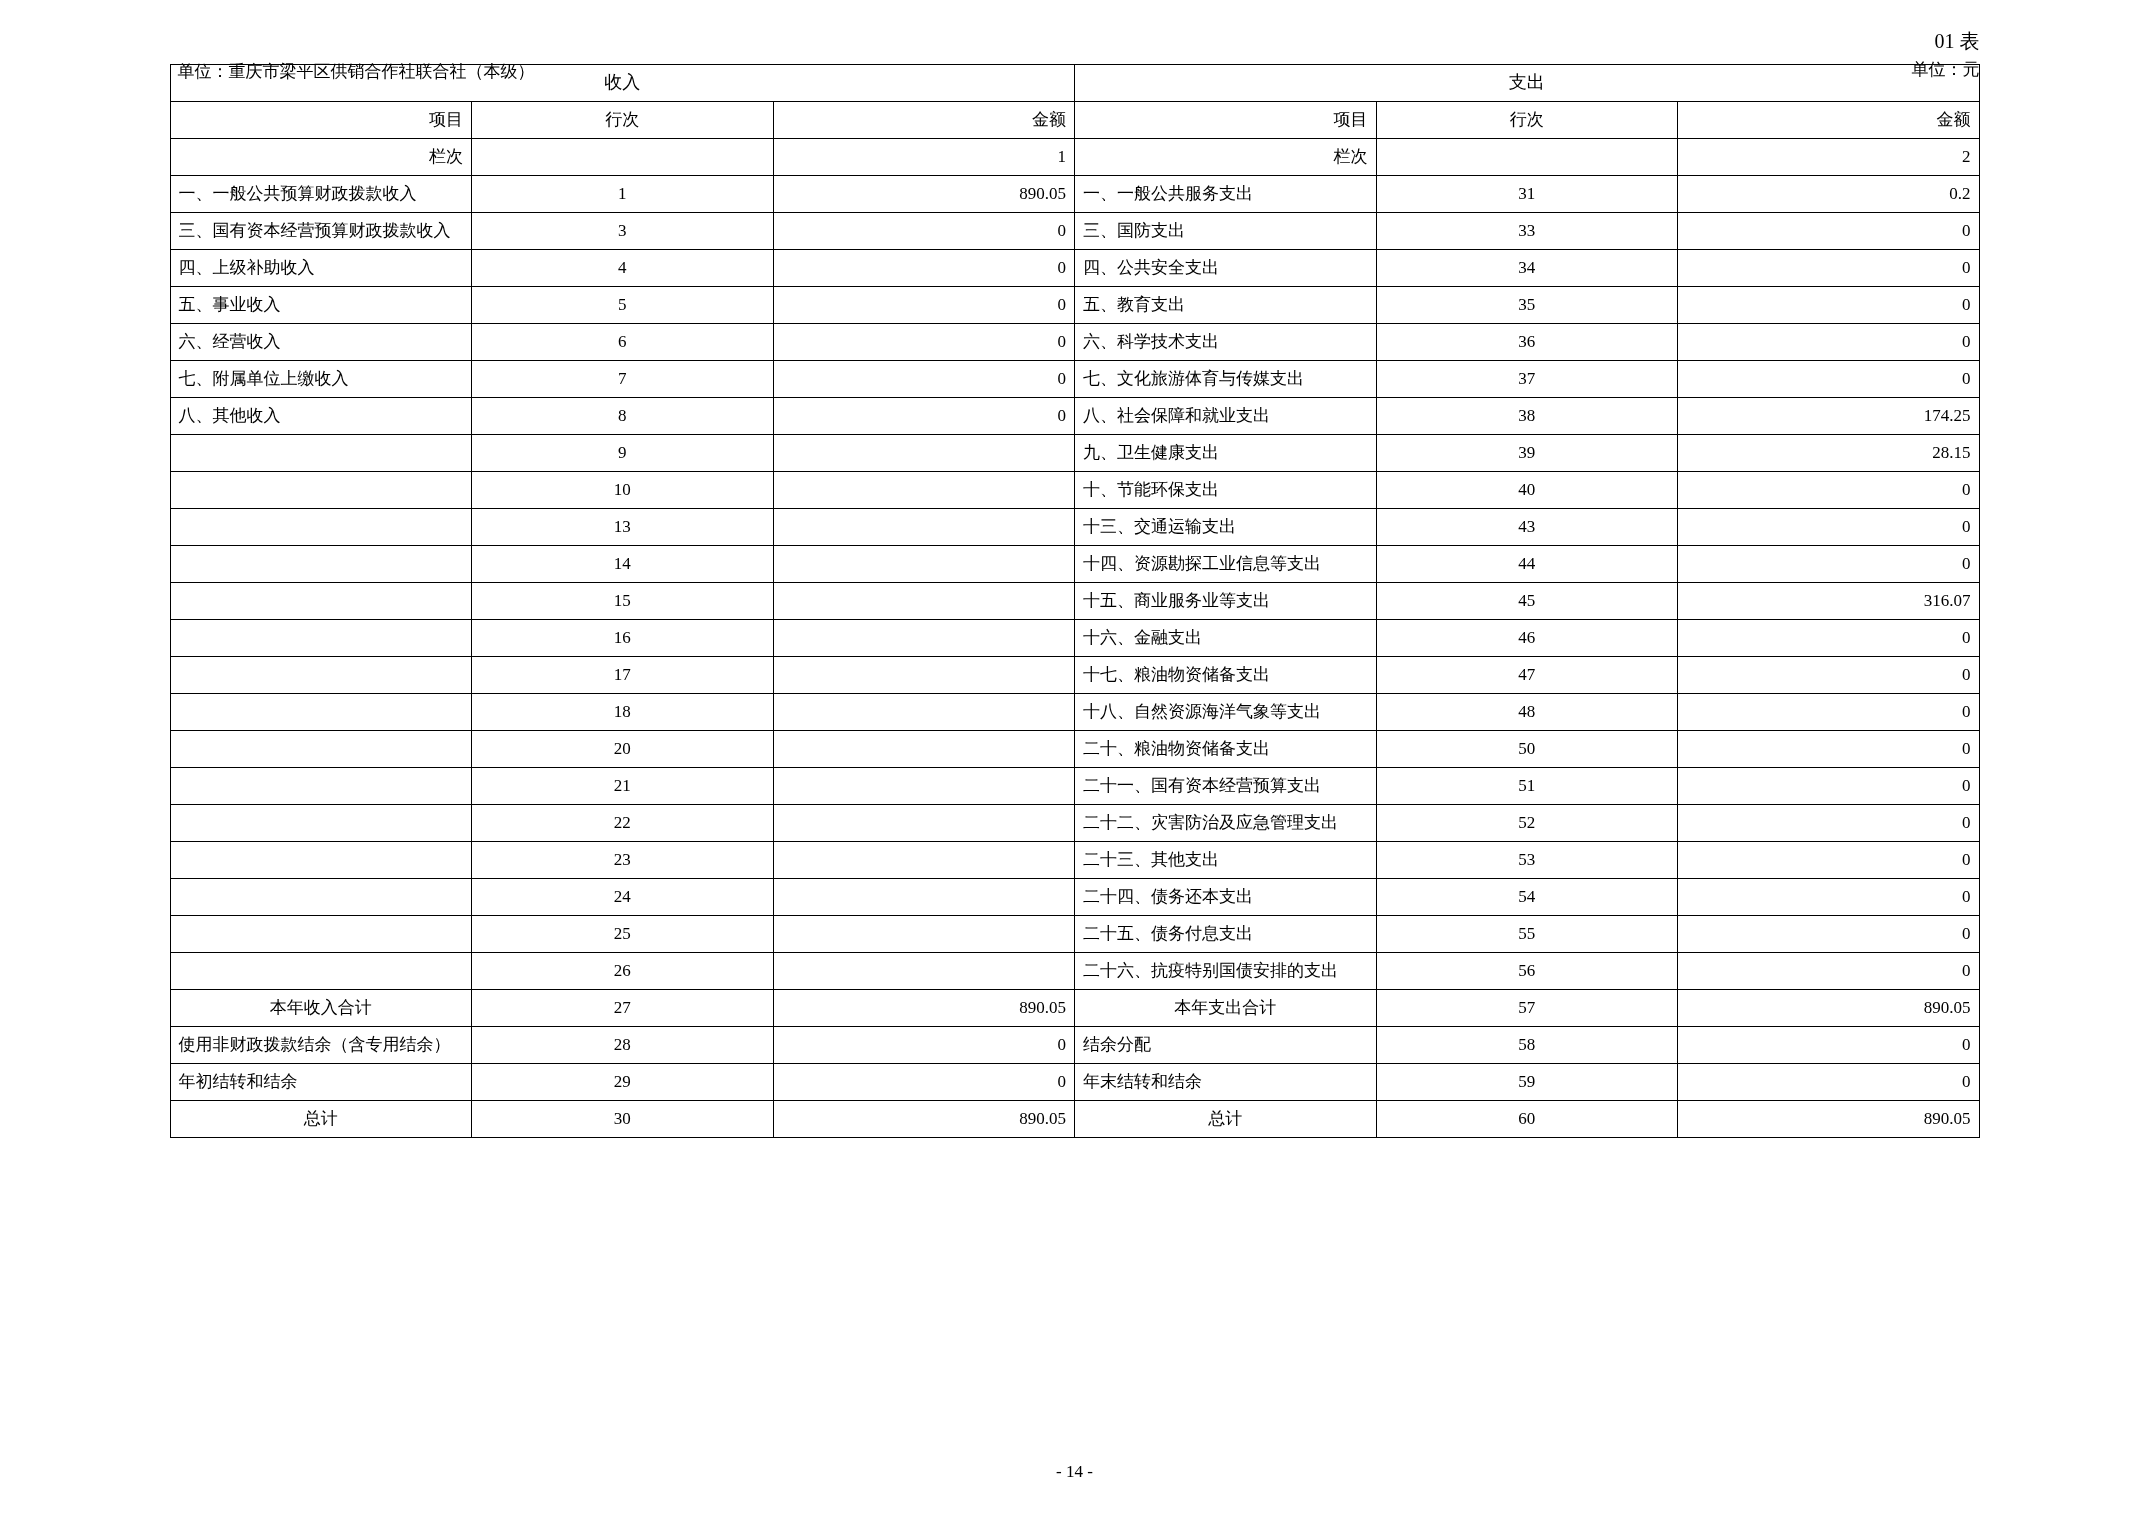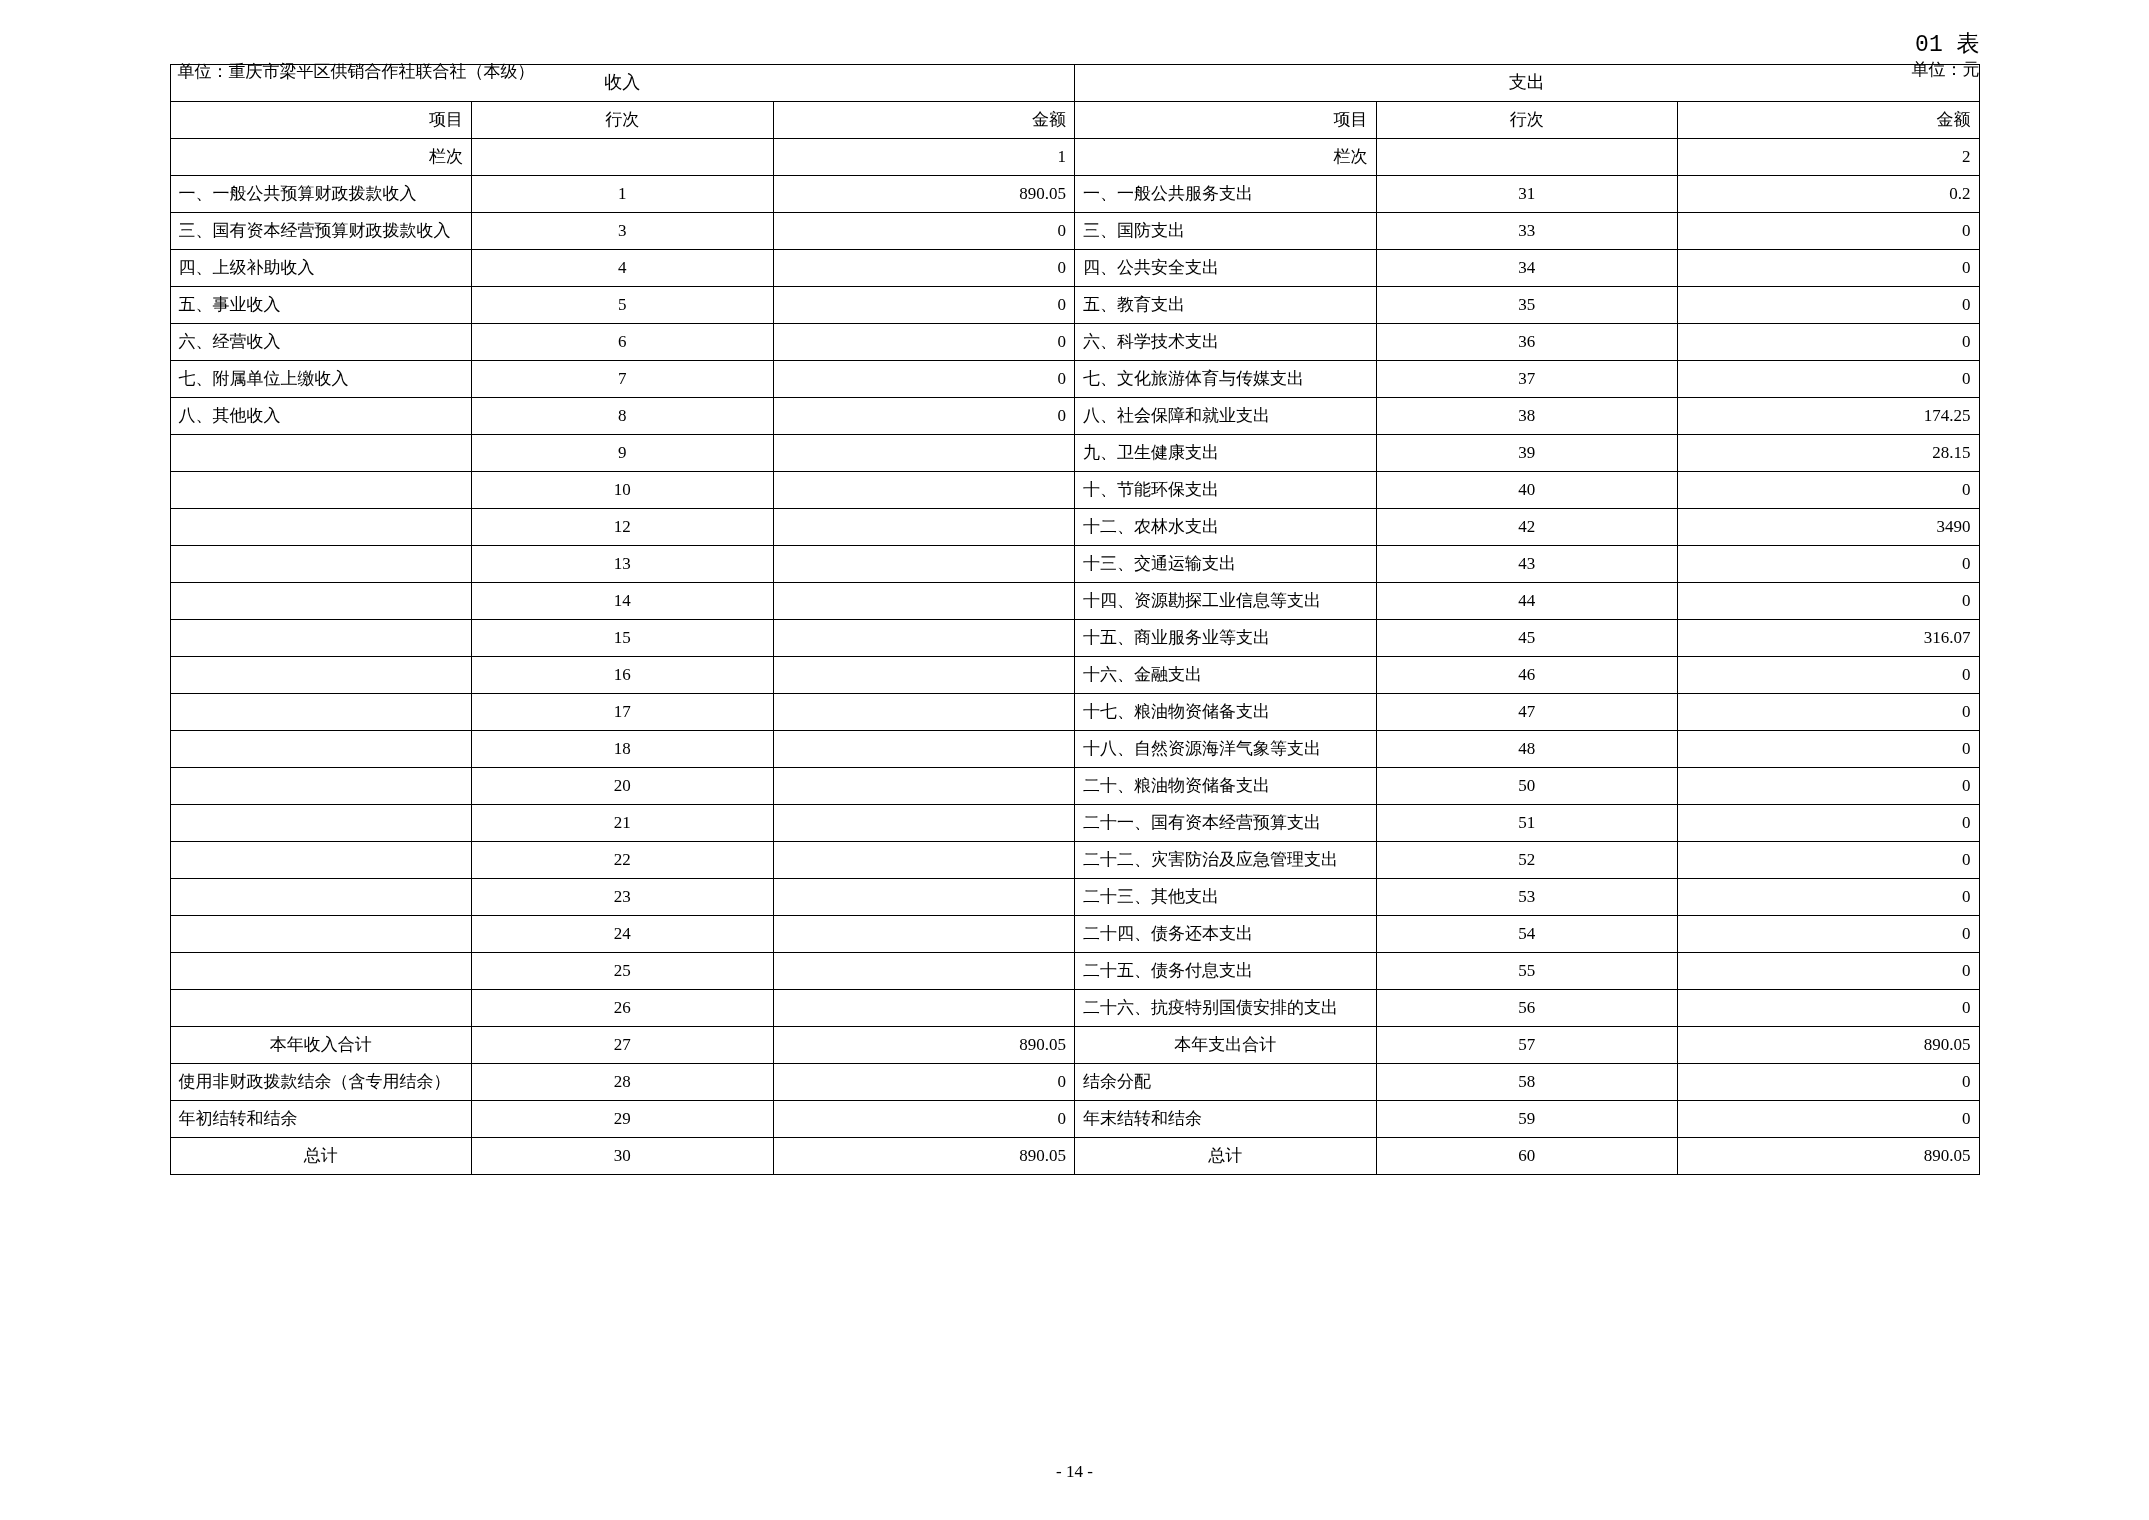--- a/index.html
+++ b/index.html
@@ -30,22 +30,21 @@
   .meta-row {
     position: relative;
     width: 1810px;
     margin: 0 auto;
     height: 56px;
   }
   .form-no {
     position: absolute;
     right: 0;
     top: 28px;
-    font-size: 23px;
-    font-family: Liberation Mono, monospace;
+    font-size: 20px;
   }
   .unit-right {
     position: absolute;
     right: 0;
     top: 58px;
     font-size: 17px;
   }
   .unit-left {
     position: absolute;
     left: 8px;
@@ -184,28 +183,20 @@
         <tr>
           <td class="c-item label-left"></td>
           <td class="c-line">10</td>
           <td class="c-amt"></td>
           <td class="c-item label-left">十、节能环保支出</td>
           <td class="c-line">40</td>
           <td class="c-amt">0</td>
         </tr>
         <tr>
           <td class="c-item label-left"></td>
-          <td class="c-line">12</td>
-          <td class="c-amt"></td>
-          <td class="c-item label-left">十二、农林水支出</td>
-          <td class="c-line">42</td>
-          <td class="c-amt">3490</td>
-        </tr>
-        <tr>
-          <td class="c-item label-left"></td>
           <td class="c-line">13</td>
           <td class="c-amt"></td>
           <td class="c-item label-left">十三、交通运输支出</td>
           <td class="c-line">43</td>
           <td class="c-amt">0</td>
         </tr>
         <tr>
           <td class="c-item label-left"></td>
           <td class="c-line">14</td>
           <td class="c-amt"></td>

